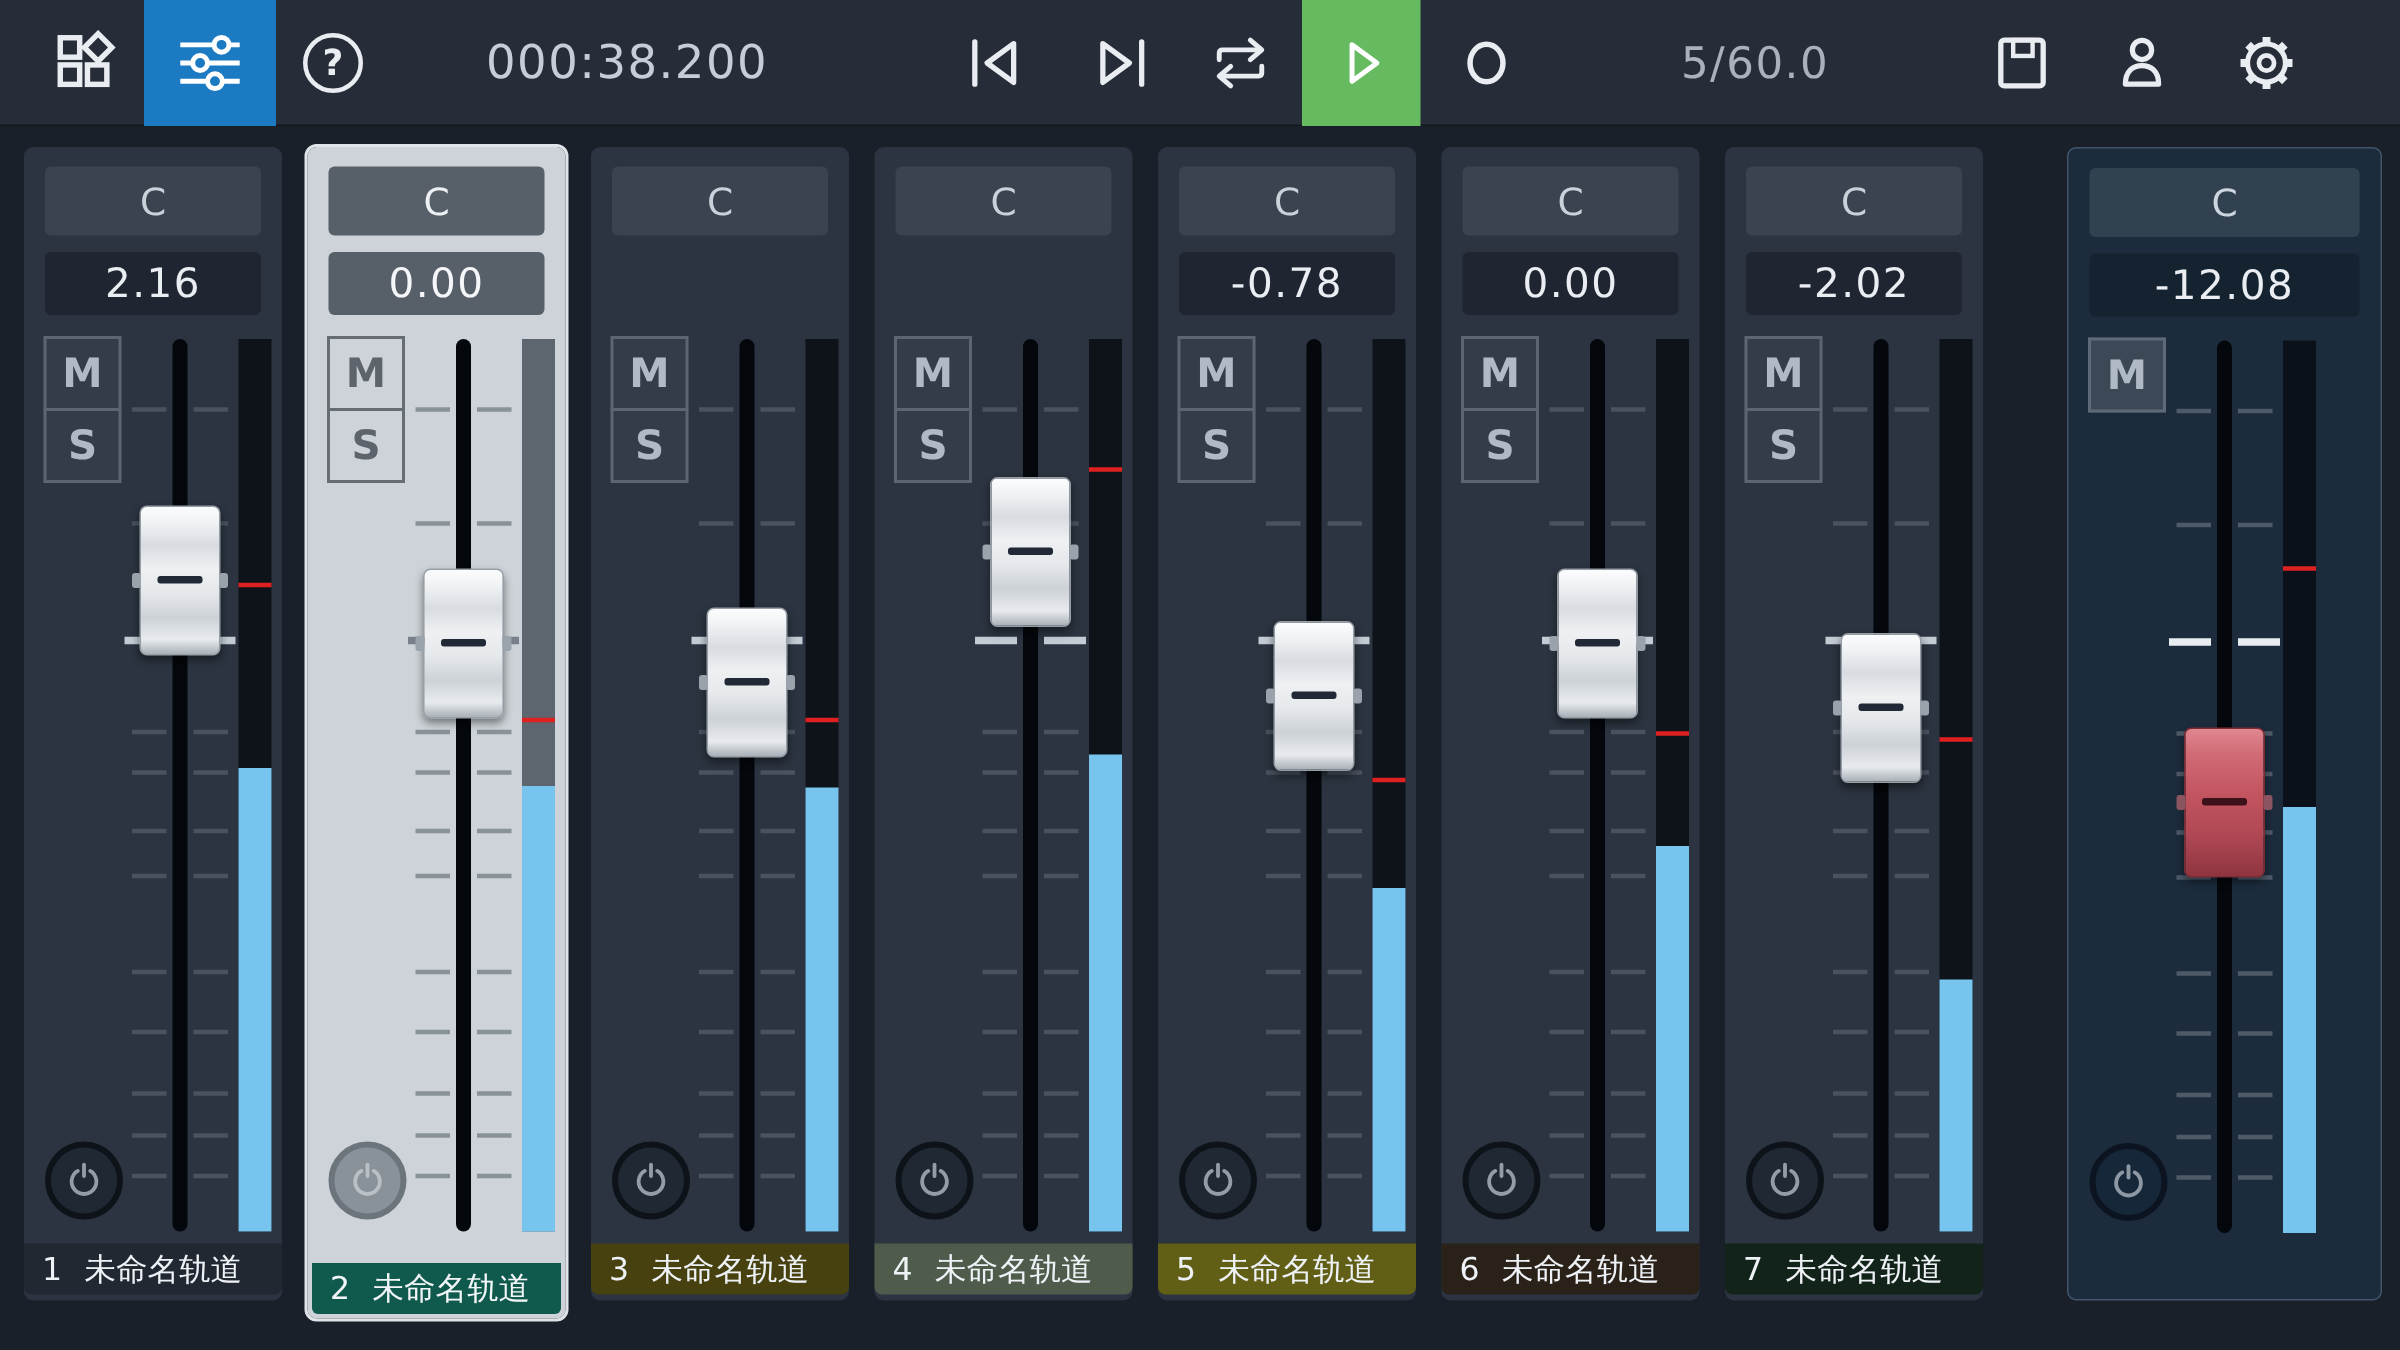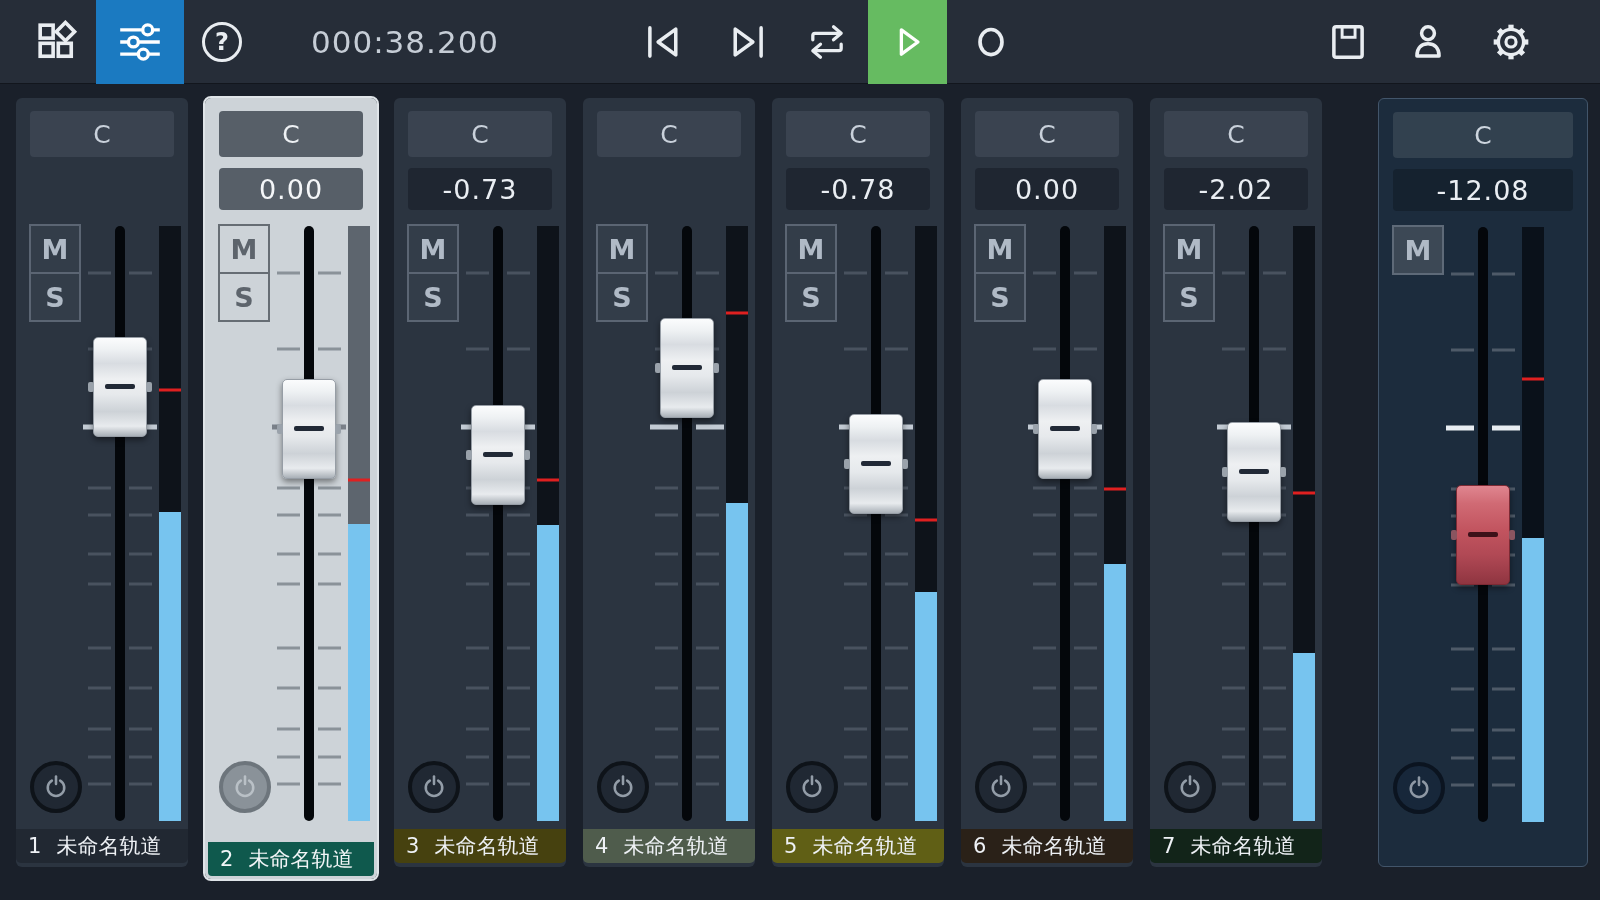--- a/index.html
+++ b/index.html
@@ -107,21 +107,21 @@
       <circle cx="23" cy="28" r="4.5" fill="#1b7ac1"></circle>
     </svg>
   </div>
 
   <div class="tb-item" style="left:197px; width:50px;">
     <div class="help-circle">
         <span>?</span>
       </div>
   </div>
 
-  <div class="tb-item tb-text" style="left:311px;">000:38.200</div>
+  <div class="tb-item tb-text" style="left:324px;">000:38.200</div>
 
   <div class="tb-item" style="left:639px; width:50px;">
     <svg width="40" height="38" viewBox="0 0 34 32" fill="none" stroke="#e9edf1" stroke-width="3" stroke-linejoin="round" stroke-linecap="round">
       <line x1="5" y1="4" x2="5" y2="28"></line>
       <path d="M27,5 L12,16 L27,27 Z"></path>
     </svg>
   </div>
 
   <div class="tb-item" style="left:722px; width:50px;">
     <svg width="40" height="38" viewBox="0 0 34 32" fill="none" stroke="#e9edf1" stroke-width="3" stroke-linejoin="round" stroke-linecap="round">
@@ -144,20 +144,21 @@
       <path d="M13,8 L28,19 L13,30 Z"></path>
     </svg>
   </div>
 
   <div class="tb-item" style="left:966px; width:50px;">
     <svg width="42" height="46" viewBox="0 0 40 44" fill="none" stroke="#e9edf1" stroke-width="3.5">
       <ellipse cx="20" cy="22" rx="10.5" ry="12"></ellipse>
     </svg>
   </div>
 
+  <div class="tb-item tb-text dim" style="left:1090px; width:160px;">5/60.0</div>
 
   <div class="tb-item" style="left:1323px; width:50px;">
     <svg width="40" height="40" viewBox="0 0 34 34" fill="none" stroke="#e9edf1" stroke-width="3">
       <rect x="5" y="4" width="24" height="26" rx="2"></rect>
       <rect x="12" y="4" width="11" height="9" stroke-width="2.5"></rect>
     </svg>
   </div>
 
   <div class="tb-item" style="left:1403px; width:50px;">
     <svg width="42" height="42" viewBox="0 0 36 36" fill="none" stroke="#e9edf1" stroke-width="3" stroke-linejoin="round">
@@ -180,20 +181,21 @@
       </g>
       <circle cx="20" cy="20" r="12" stroke-width="3.2"></circle>
       <circle cx="20" cy="20" r="4.8" stroke-width="3"></circle>
     </svg>
   </div>
 </div>
 
 <div class="mixer">
     <div class="ch dark">
     <div class="pan">C</div>
+    <div class="val">2.16</div>
     <div class="ms">
       <div class="ms-btn">M</div>
       <div class="ms-btn">S</div>
     </div>
     <div class="fader-zone">
       <div class="track"></div>
       <div class="meter">
         <div class="meter-fill" style="height: 51.9%;"></div>
         <div class="peak" style="top: 27.5%;"></div>
       </div>
@@ -285,21 +287,20 @@
         <line x1="20" y1="6" x2="20" y2="16"></line>
       </svg>
     </div>
     <div class="label" style="background: rgb(15, 89, 77); color: rgb(242, 245, 247);">
       <span class="num">2</span>
       <span class="nm">未命名轨道</span>
     </div>
   </div>
     <div class="ch dark">
     <div class="pan">C</div>
-    <div class="val">-0.73</div>
     <div class="ms">
       <div class="ms-btn">M</div>
       <div class="ms-btn">S</div>
     </div>
     <div class="fader-zone">
       <div class="track"></div>
       <div class="meter">
         <div class="meter-fill" style="height: 49.7%;"></div>
         <div class="peak" style="top: 42.7%;"></div>
       </div>

